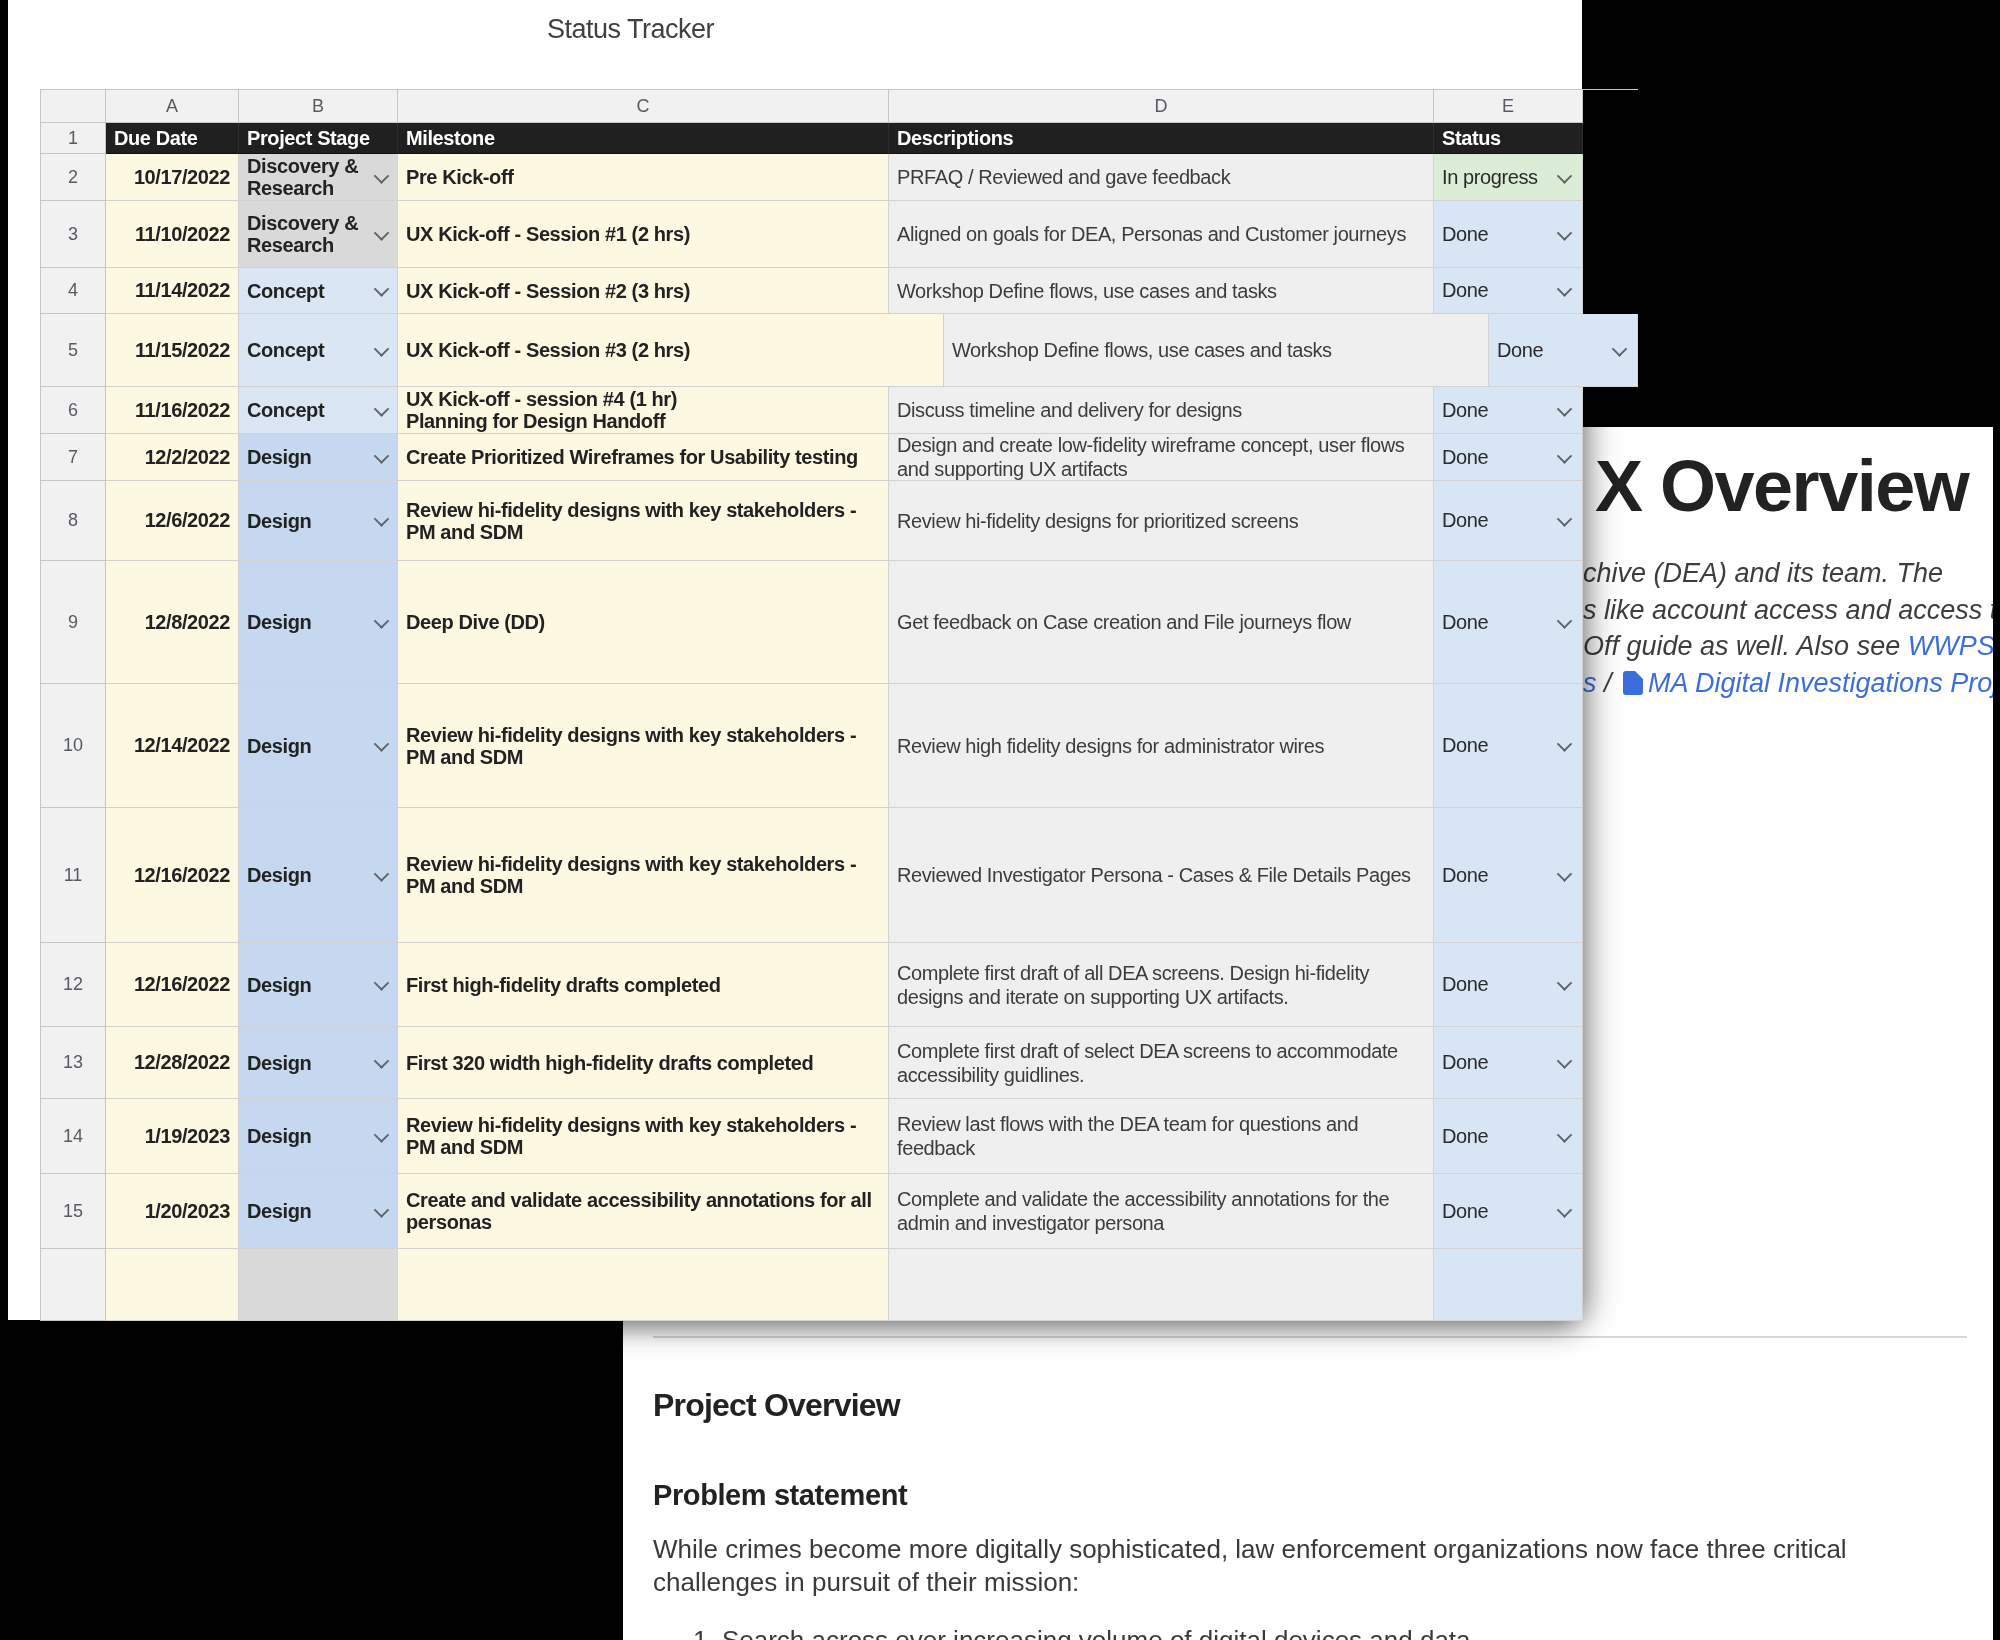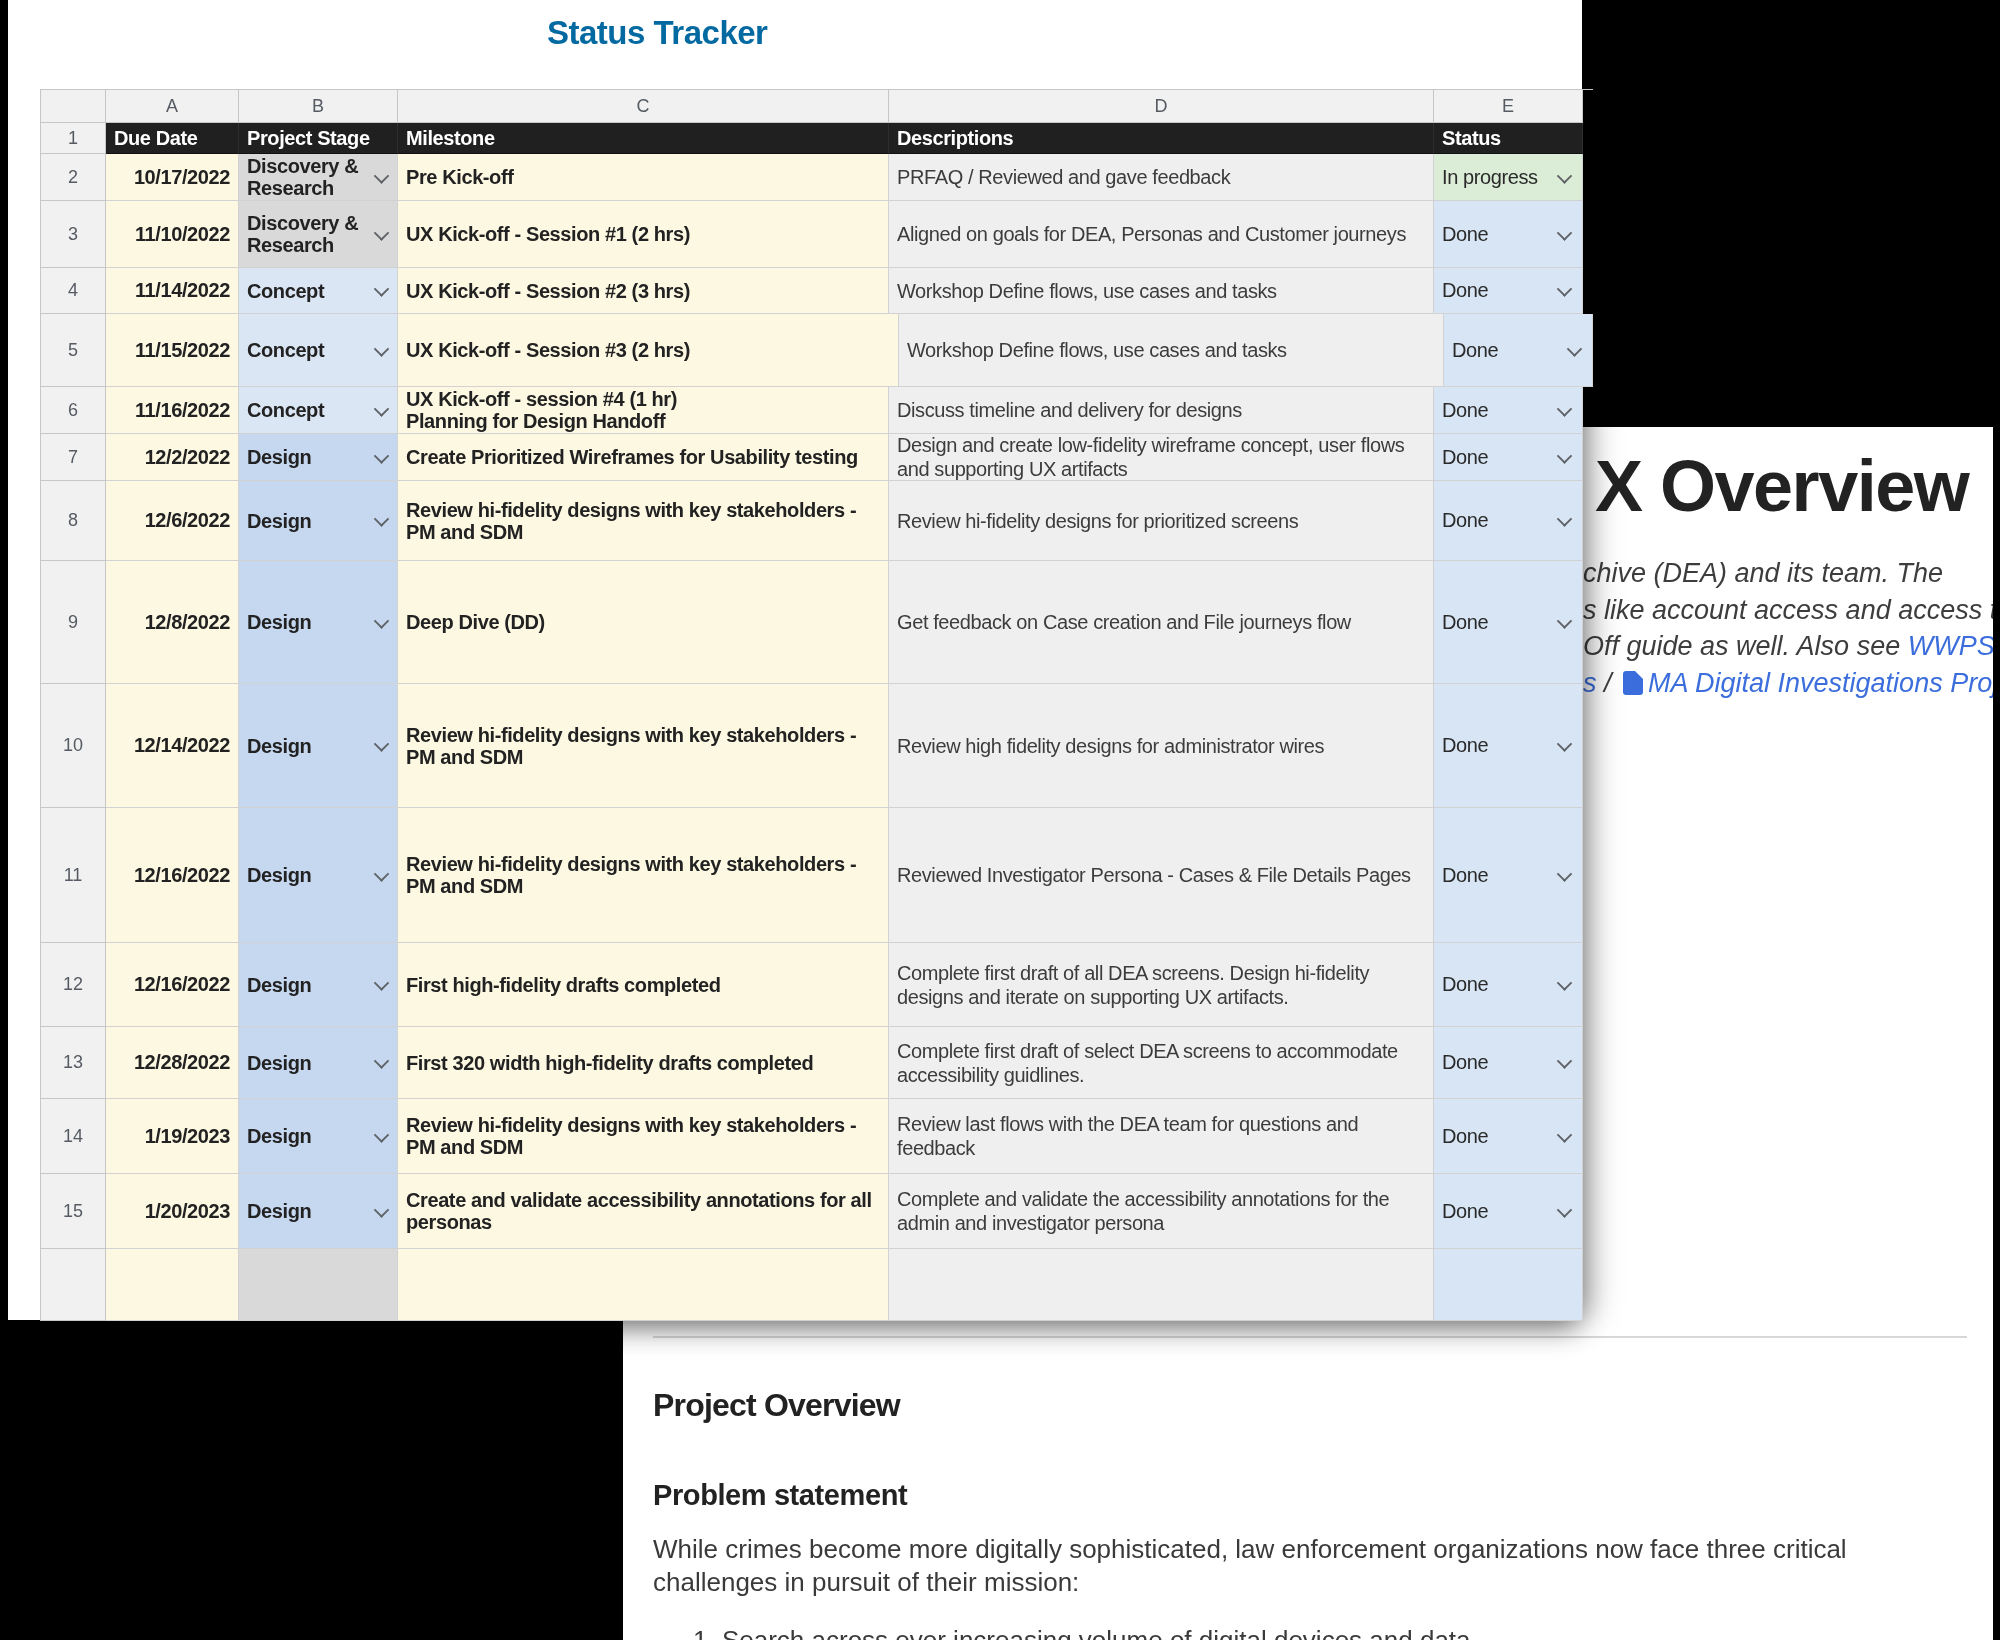--- a/index.html
+++ b/index.html
@@ -20,22 +20,22 @@
           letter-spacing:-0.8px;color:#222;white-space:nowrap;}
   .doc-h3{position:absolute;left:30px;top:1052px;margin:0;font-size:29px;font-weight:800;
           letter-spacing:-0.4px;color:#222;white-space:nowrap;}
   .para{position:absolute;left:30px;top:1106px;margin:0;font-size:26px;color:#3a3a3a;}
   .pline{display:block;white-space:nowrap;line-height:33px;}
   .clipped-item{position:absolute;left:70px;top:1198px;font-size:26px;color:#3a3a3a;white-space:nowrap;}
 
   
   .sheet-panel{position:absolute;left:8px;top:0;width:1574px;height:1320px;background:#fff;z-index:2;
                box-shadow:0 14px 26px -6px rgba(0,0,0,.45), 18px 6px 30px -10px rgba(0,0,0,.35);}
-  .sheet-title{position:absolute;left:539px;top:14px;font-size:33px;font-weight:700;
-               letter-spacing:-0.5px;color:#0369a1;white-space:nowrap;}
+  .sheet-title{position:absolute;left:539px;top:14px;font-size:27px;font-weight:400;
+               letter-spacing:-0.5px;color:#404040;white-space:nowrap;}
   .grid{position:absolute;left:32px;top:89px;border-left:1px solid #c6c6c6;border-top:1px solid #c6c6c6;
         font-size:20px;color:#222;}
   .row{display:flex;}
   .cell{box-sizing:border-box;flex:none;display:flex;align-items:center;overflow:hidden;
         border-right:1px solid #d2d2d2;border-bottom:1px solid #d2d2d2;letter-spacing:-0.4px;}
   .hd{background:#f1f1f1;color:#565b63;justify-content:center;font-size:18px;letter-spacing:0;
       border-right:1px solid #c6c6c6;border-bottom:1px solid #c6c6c6;}
   .dark{background:#202020;color:#fff;font-weight:700;padding-left:8px;
         border-right:1px solid #2e2e2e;border-bottom:1px solid #111;}
   .a-cell{background:#fdf8e2;justify-content:flex-end;padding-right:8px;font-weight:700;}
@@ -126,21 +126,21 @@
           <div class="cell d-cell" style="width: 545px; height: 46px;">Workshop Define flows, use cases and tasks</div>
           <div class="cell e-cell status-blue" style="width: 149px; height: 46px;">
             <span>Done</span>
             <span class="chev"></span>
           </div>
         </div>
         <div class="row">
           <div class="cell hd" style="width: 65px; height: 73px;">5</div>
           <div class="cell a-cell" style="width: 133px; height: 73px;">11/15/2022</div>
           <div class="cell b-cell stage-concept" style="width: 159px; height: 73px;"><span class="btxt">Concept</span><span class="chev"></span></div>
-          <div class="cell c-cell" style="width: 501px; height: 73px;">UX Kick-off - Session #3 (2 hrs)</div>
+          <div class="cell c-cell" style="width: 546px; height: 73px;">UX Kick-off - Session #3 (2 hrs)</div>
           <div class="cell d-cell" style="width: 545px; height: 73px;">Workshop Define flows, use cases and tasks</div>
           <div class="cell e-cell status-blue" style="width: 149px; height: 73px;">
             <span>Done</span>
             <span class="chev"></span>
           </div>
         </div>
         <div class="row">
           <div class="cell hd" style="width: 65px; height: 47px;">6</div>
           <div class="cell a-cell" style="width: 133px; height: 47px;">11/16/2022</div>
           <div class="cell b-cell stage-concept" style="width: 159px; height: 47px;"><span class="btxt">Concept</span><span class="chev"></span></div>

